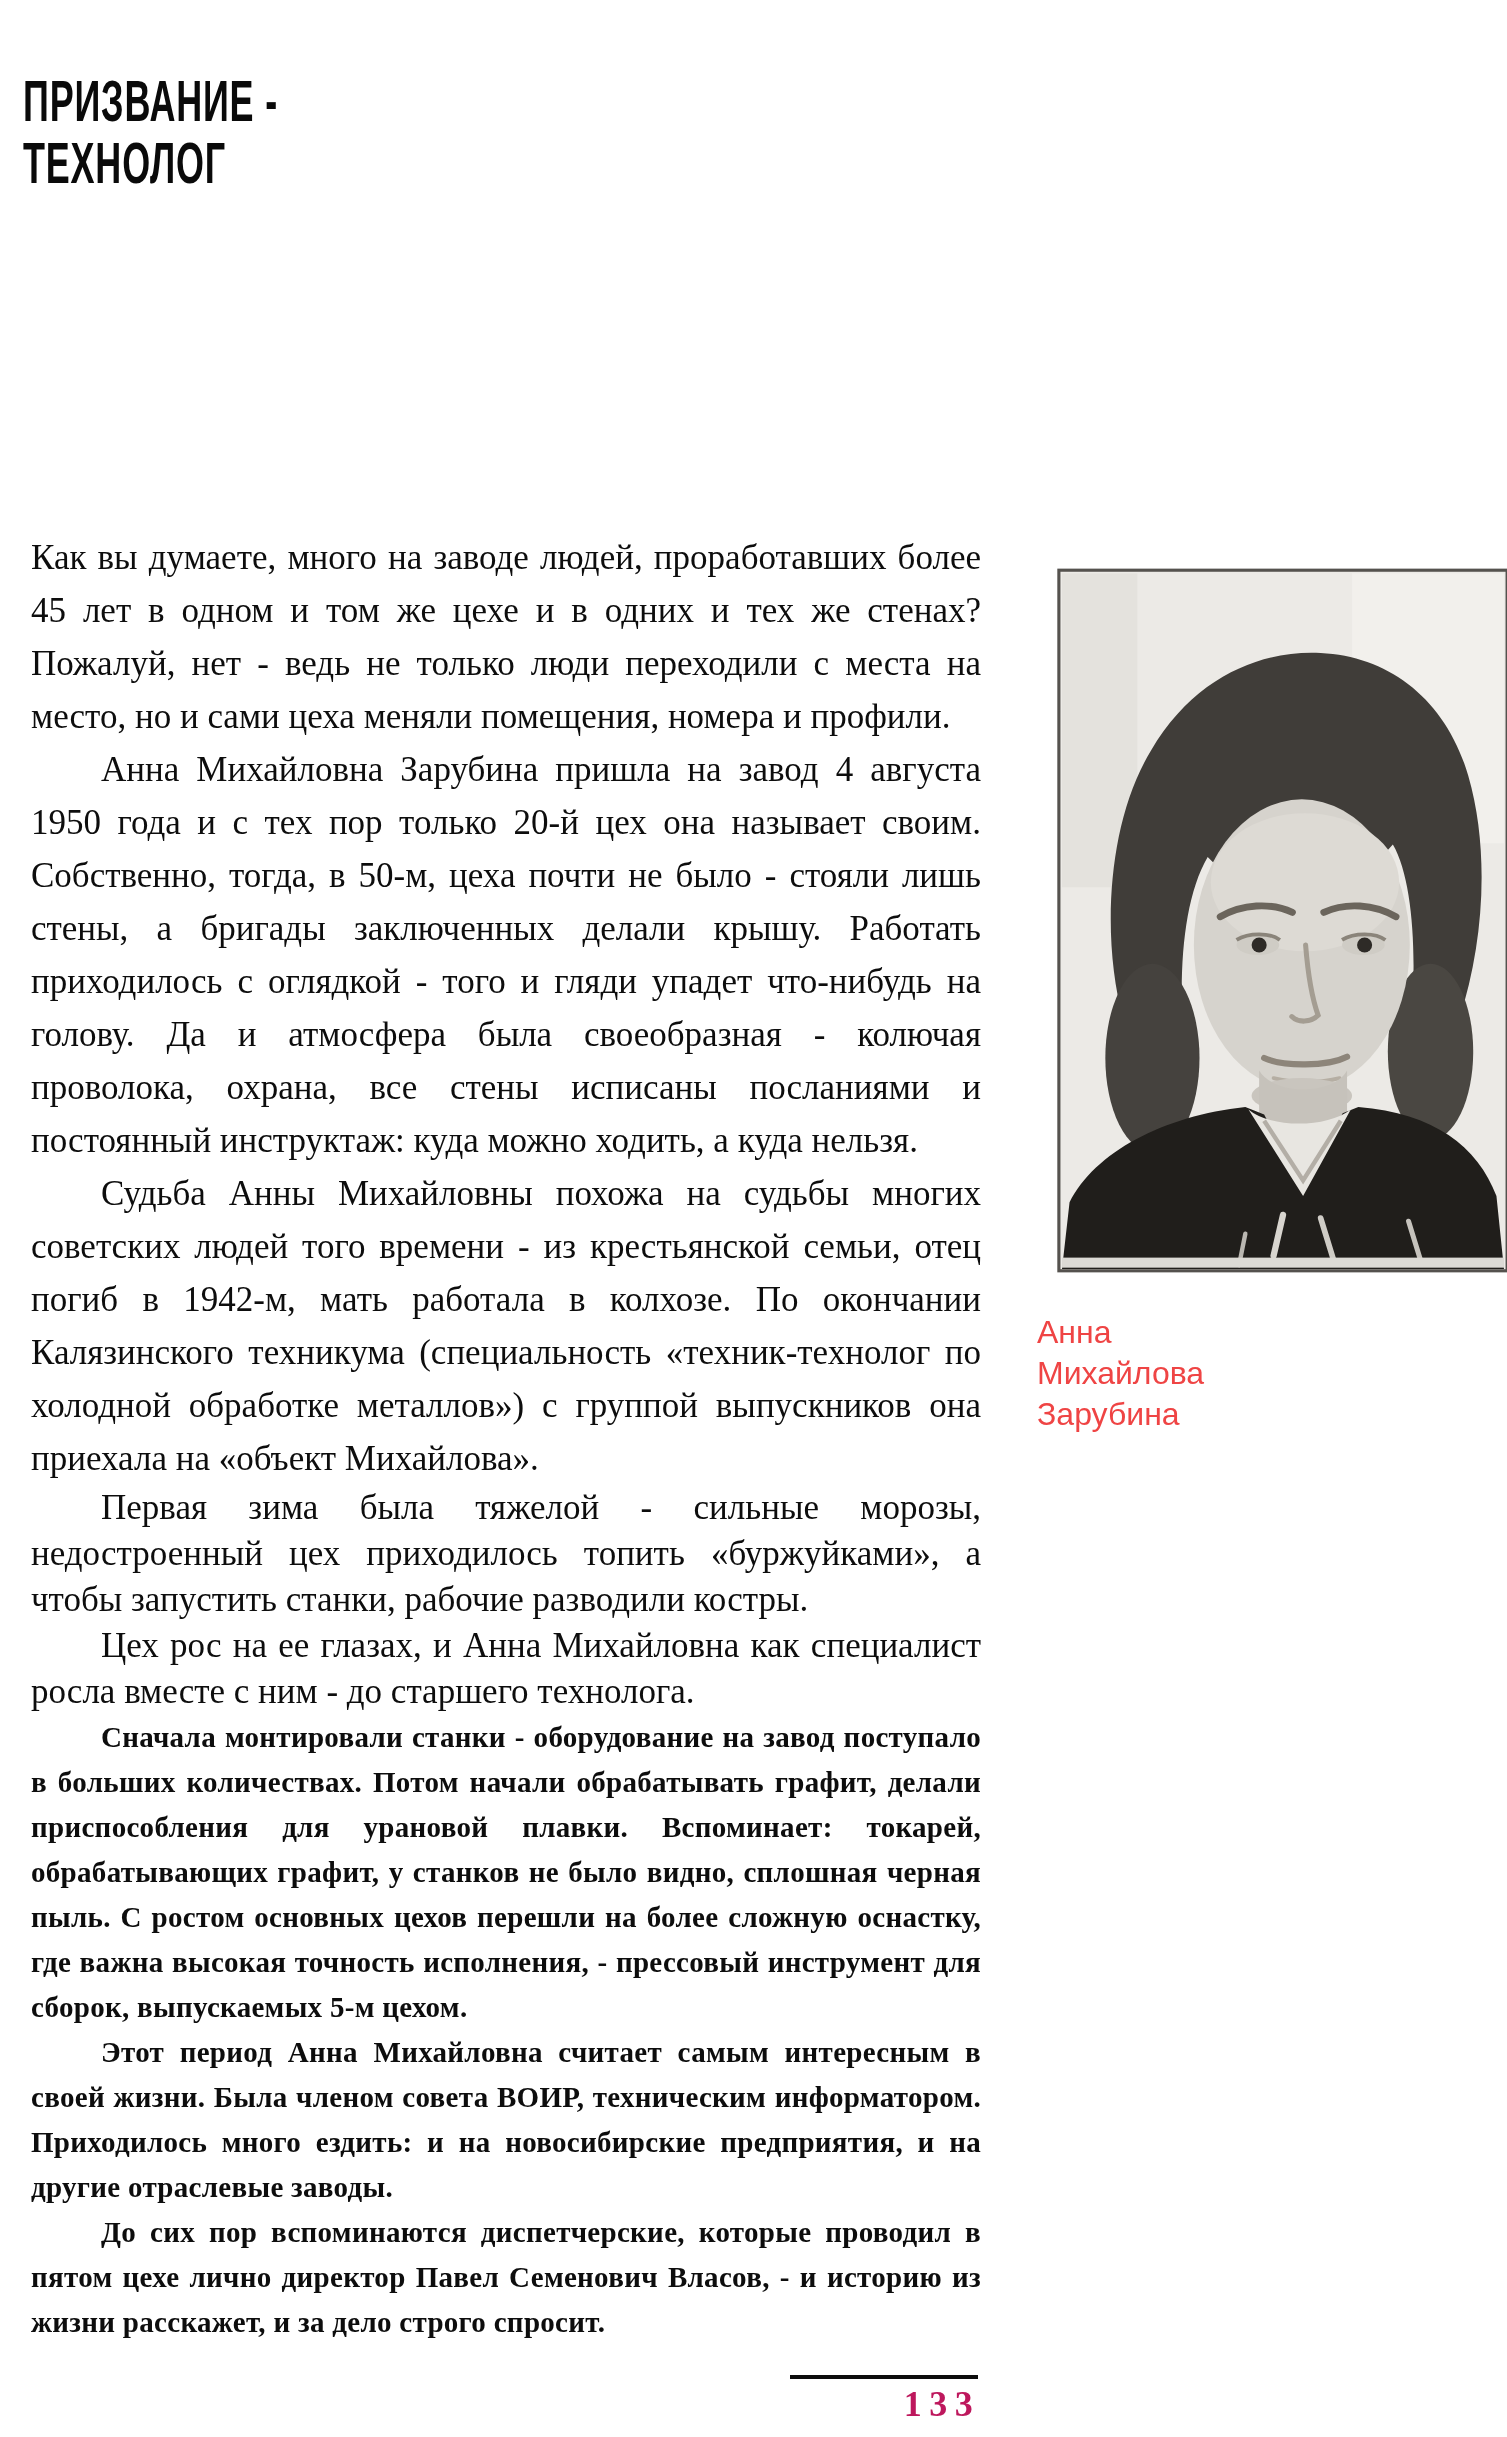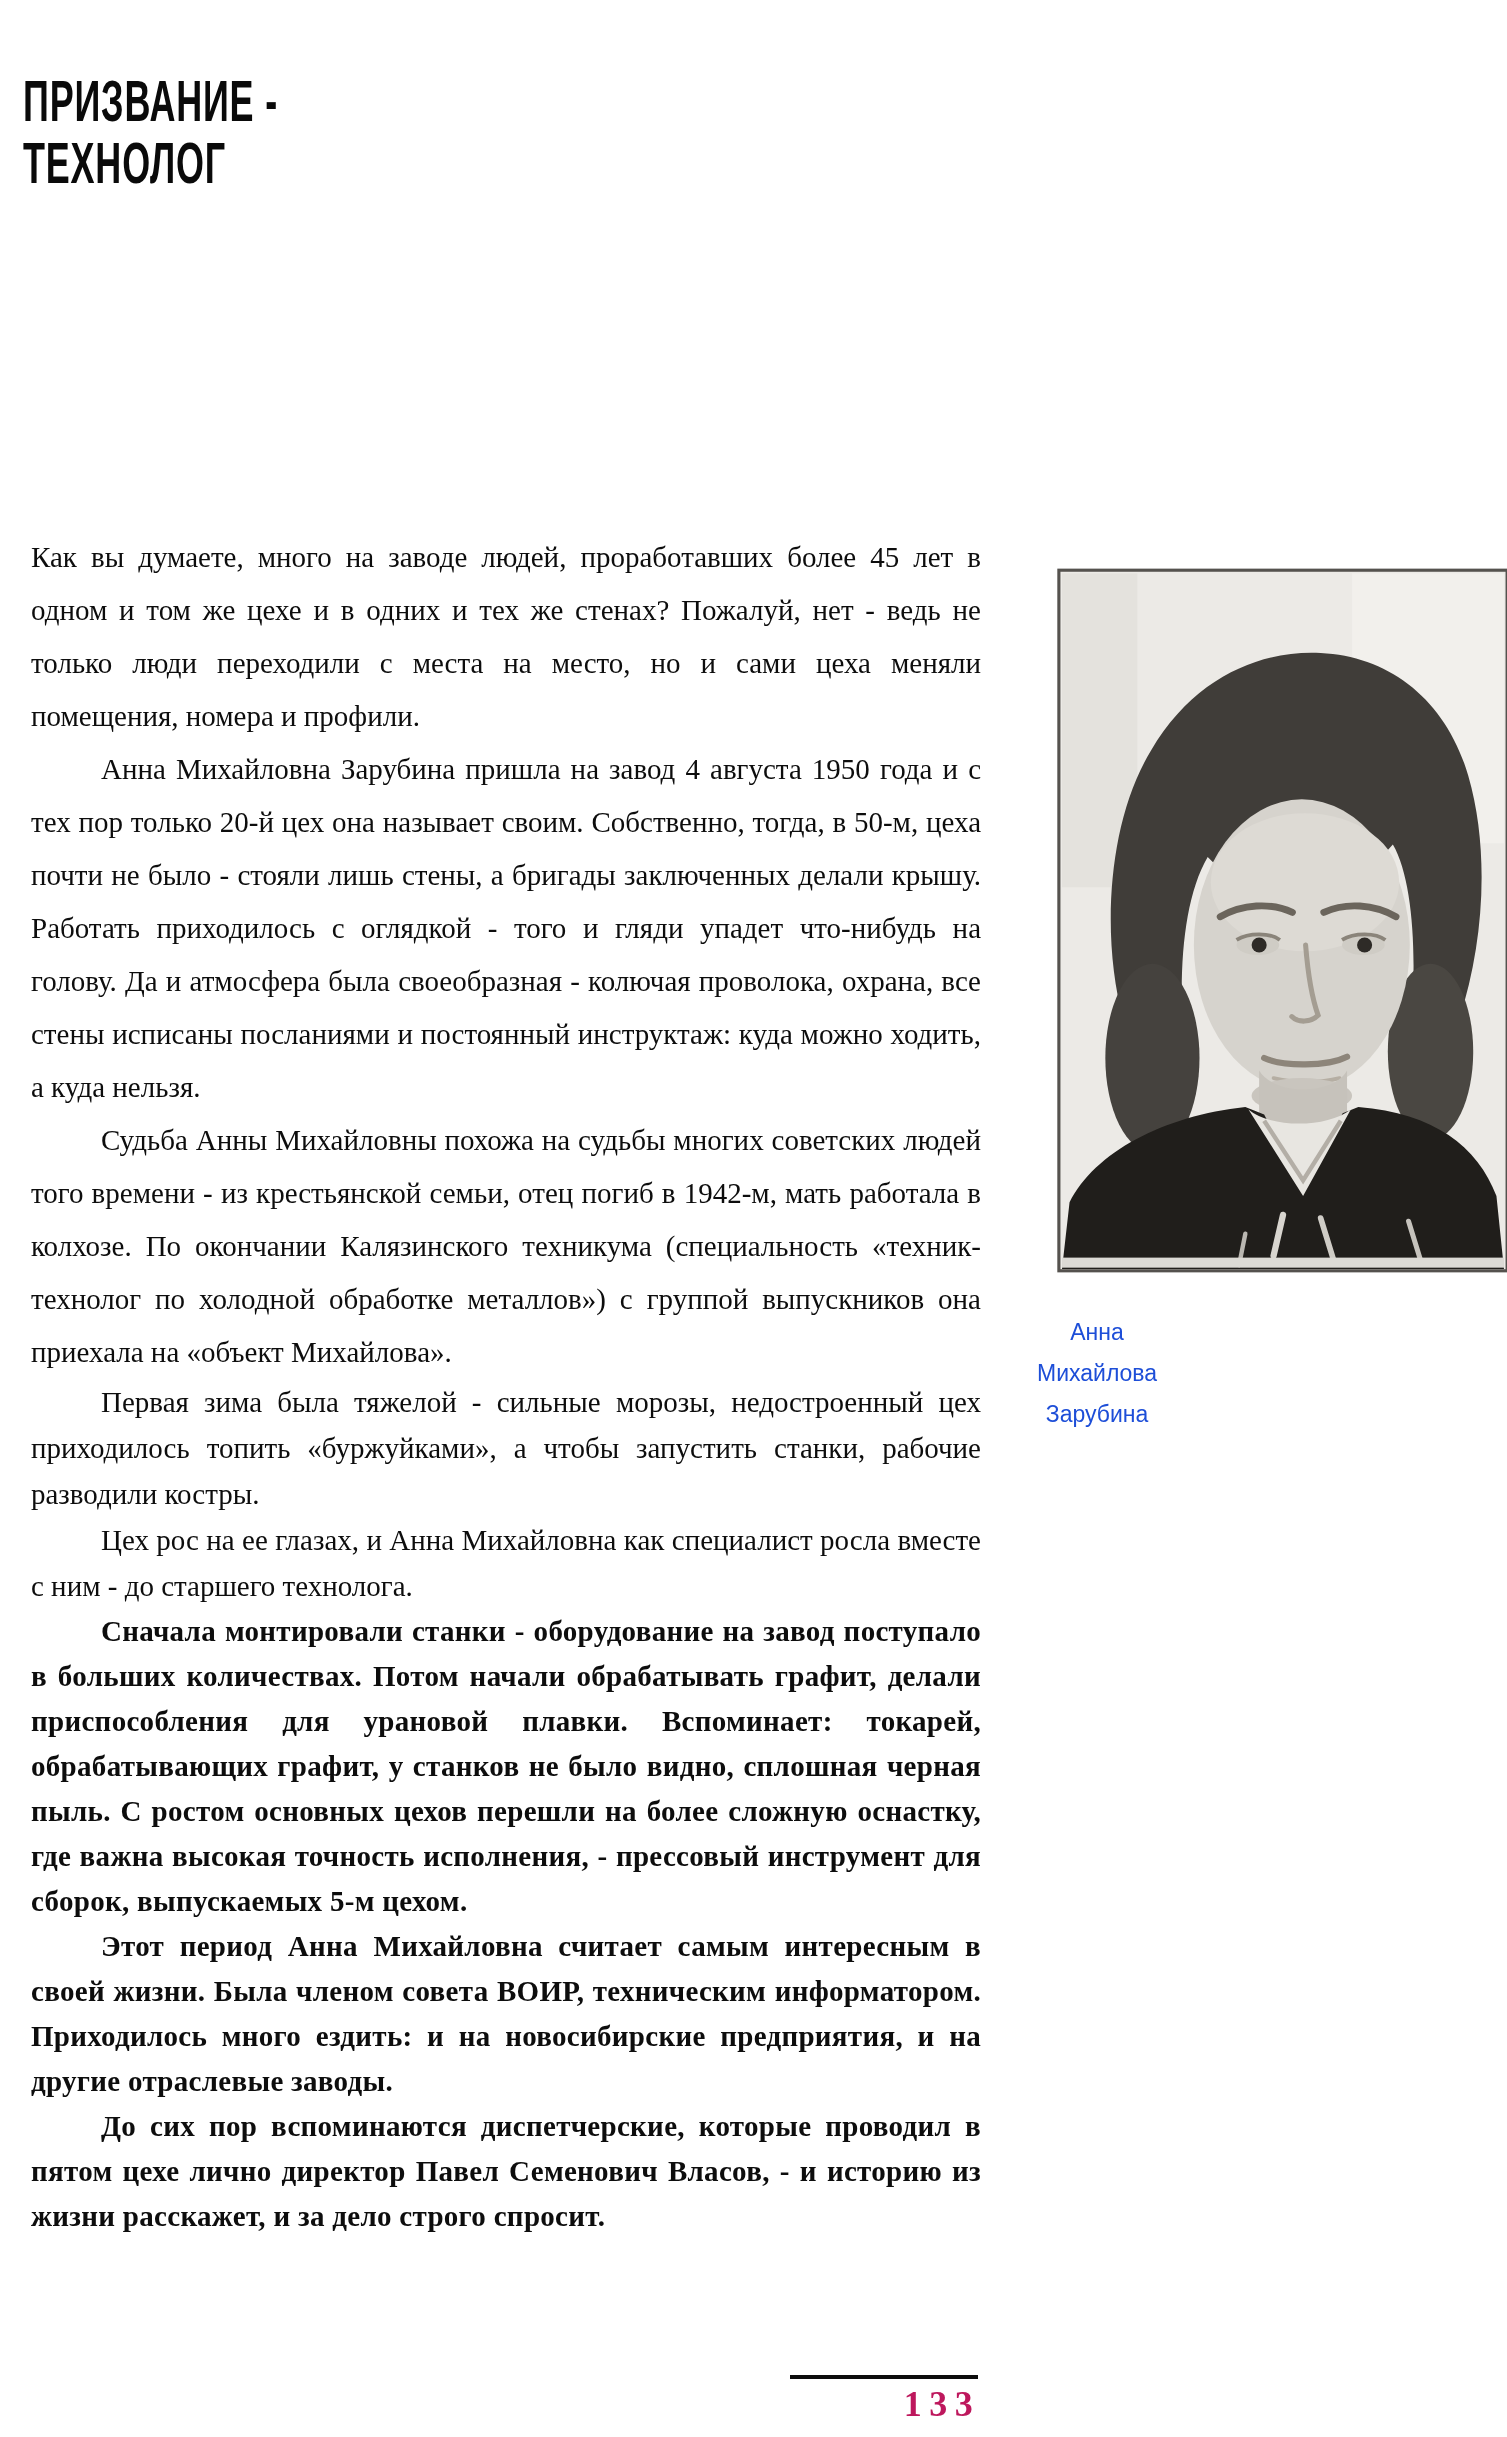--- a/index.html
+++ b/index.html
@@ -37,21 +37,21 @@
     position: absolute;
     left: 31px;
     top: 531px;
     width: 950px;
     text-align: justify;
     color: #0d0d0d;
   }
   .para {
     margin: 0;
     text-indent: 70px;
-    font-size: 29px;
+    font-size: 35px;
     line-height: 53px;
   }
   .para.first { text-indent: 0; }
   .para.mid   { line-height: 46px; }
   .para.lower {
     line-height: 45px;
     font-weight: bold;
     font-size: 29px;
     letter-spacing: 0.3px;
   }
@@ -64,24 +64,23 @@
     width: 452px;
     height: 705px;
   }
   .photo-figure svg { display: block; width: 100%; height: 100%; }
 
   .caption {
     position: absolute;
     left: 1037px;
     top: 1312px;
     font-family: "Liberation Sans", sans-serif;
-    font-size: 23px;
+    font-size: 32px;
     line-height: 41px;
-    color: #1d4ed8;
-    text-align: center;
+    color: #ef4444;
   }
   .caption-line { display: block; }
 
   
   .footer-rule {
     position: absolute;
     left: 790px;
     top: 2375px;
     width: 188px;
     height: 4.4px;

